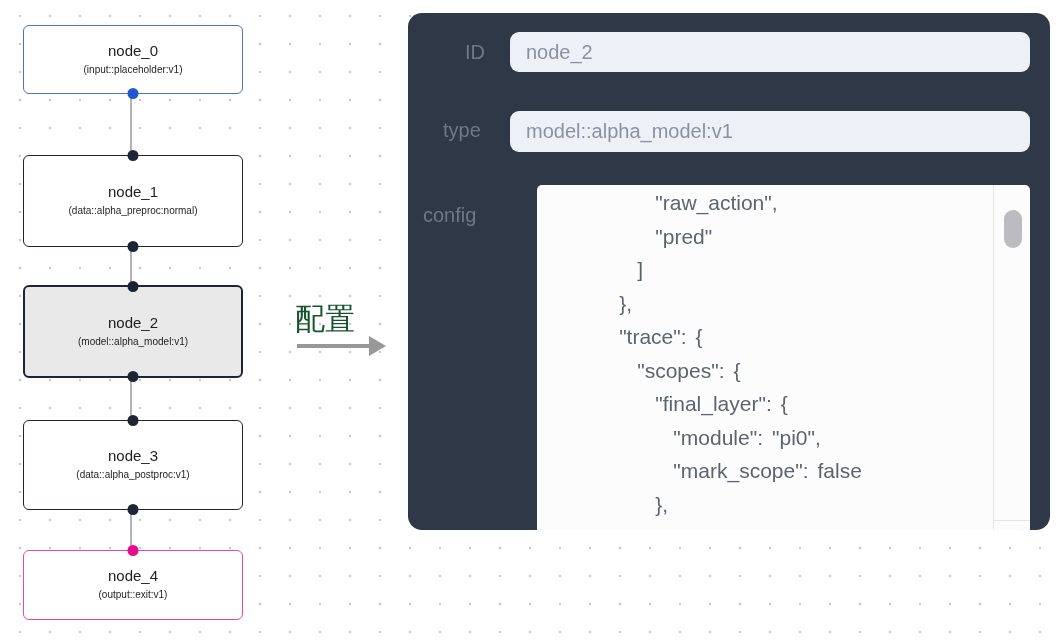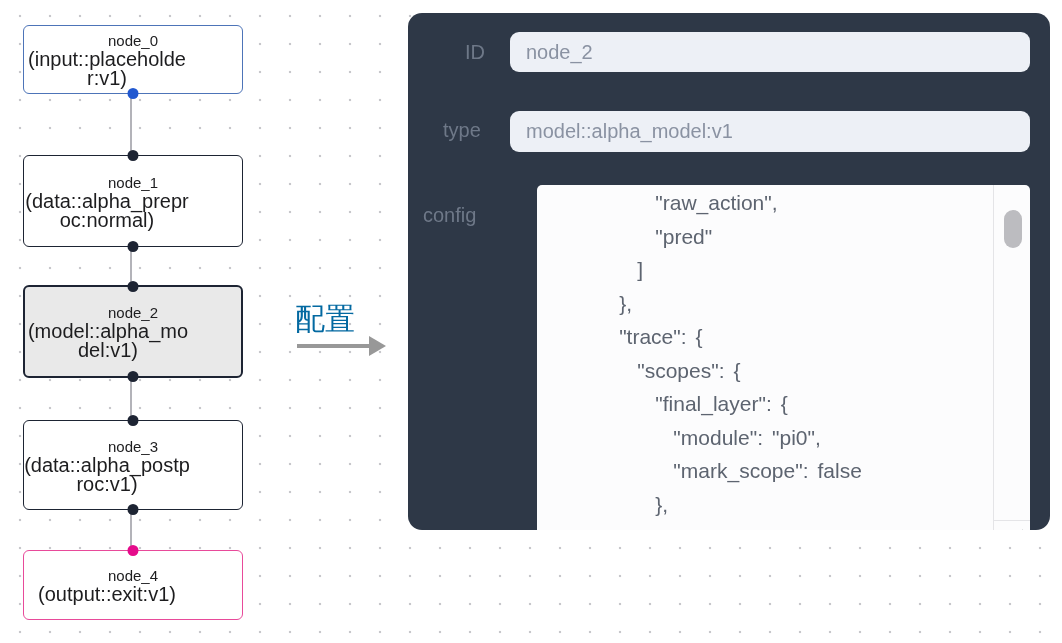--- a/index.html
+++ b/index.html
@@ -8,44 +8,44 @@
     font-family:"Liberation Sans",sans-serif;
     background-color:#ffffff;
     background-image:radial-gradient(circle, #c7c7cb 1.3px, transparent 1.6px);
     background-size:30px 28px;
     background-position:5px 2px;
   }
   
   .flow-node{
     position:absolute;left:23px;width:220px;box-sizing:border-box;
     background:#fff;border:1.5px solid var(--node_default_border,#1d2433);
-    border-radius:6px;display:flex;flex-direction:column;justify-content:center;
+    border-radius:6px;display:flex;flex-direction:column;align-items:center;justify-content:center;
     z-index:2;
   }
   .node-title{font-size:15px;line-height:19px;color:#1d1d1f;text-align:center;}
-  .node-subtitle{font-size:20px;line-height:19px;color:#1d1d1f;text-align:center;
+  .node-subtitle{font-size:10px;line-height:19px;color:#1d1d1f;text-align:center;
     max-width:166px;word-break:break-all;}
   .n0{top:25px;height:69px;border-color:var(--node_input_border,#4d74b8);}
   .n1{top:155px;height:92px;}
   .n2{top:285px;height:93px;background:var(--selected_node_bg,#e9e9e9);border-width:2px;}
   .n3{top:420px;height:90px;}
   .n4{top:550px;height:70px;border-color:var(--node_output_border,#e84a9a);}
   .handle{position:absolute;left:50%;transform:translateX(-50%);
     width:11px;height:11px;border-radius:50%;background:var(--handle_dark,#1d2433);z-index:3;}
   .handle.top{top:-6px;}
   .handle.bottom{bottom:-6px;}
   .handle.blue{background:var(--handle_blue,#2158d0);}
   .handle.pink{background:var(--handle_pink,#e50b8b);}
   .edge{position:absolute;left:130px;width:2px;background:var(--edge_gray,#b3b3b9);z-index:1;}
   .e0{top:94px;height:61px;}
   .e1{top:247px;height:38px;}
   .e2{top:378px;height:42px;}
   .e3{top:510px;height:40px;}
   
-  .cfg-label{position:absolute;left:295px;top:299px;font-size:30px;color:#0369a1;z-index:4;text-align:center;}
+  .cfg-label{position:absolute;left:295px;top:299px;font-size:30px;color:#14532d;z-index:4;text-align:center;}
   .cfg-arrow{position:absolute;left:297px;top:336px;width:92px;height:20px;z-index:4;}
   .cfg-arrow .shaft{position:absolute;left:0;top:8px;width:74px;height:4px;background:#989898;}
   .cfg-arrow .head{position:absolute;left:72px;top:0;width:0;height:0;
     border-top:10px solid transparent;border-bottom:10px solid transparent;
     border-left:17px solid #989898;}
   
   .panel{
     position:absolute;left:408px;top:13px;width:642px;height:517px;
     background:var(--panel_bg,#2e3847);border-radius:14px;overflow:hidden;z-index:5;
   }

